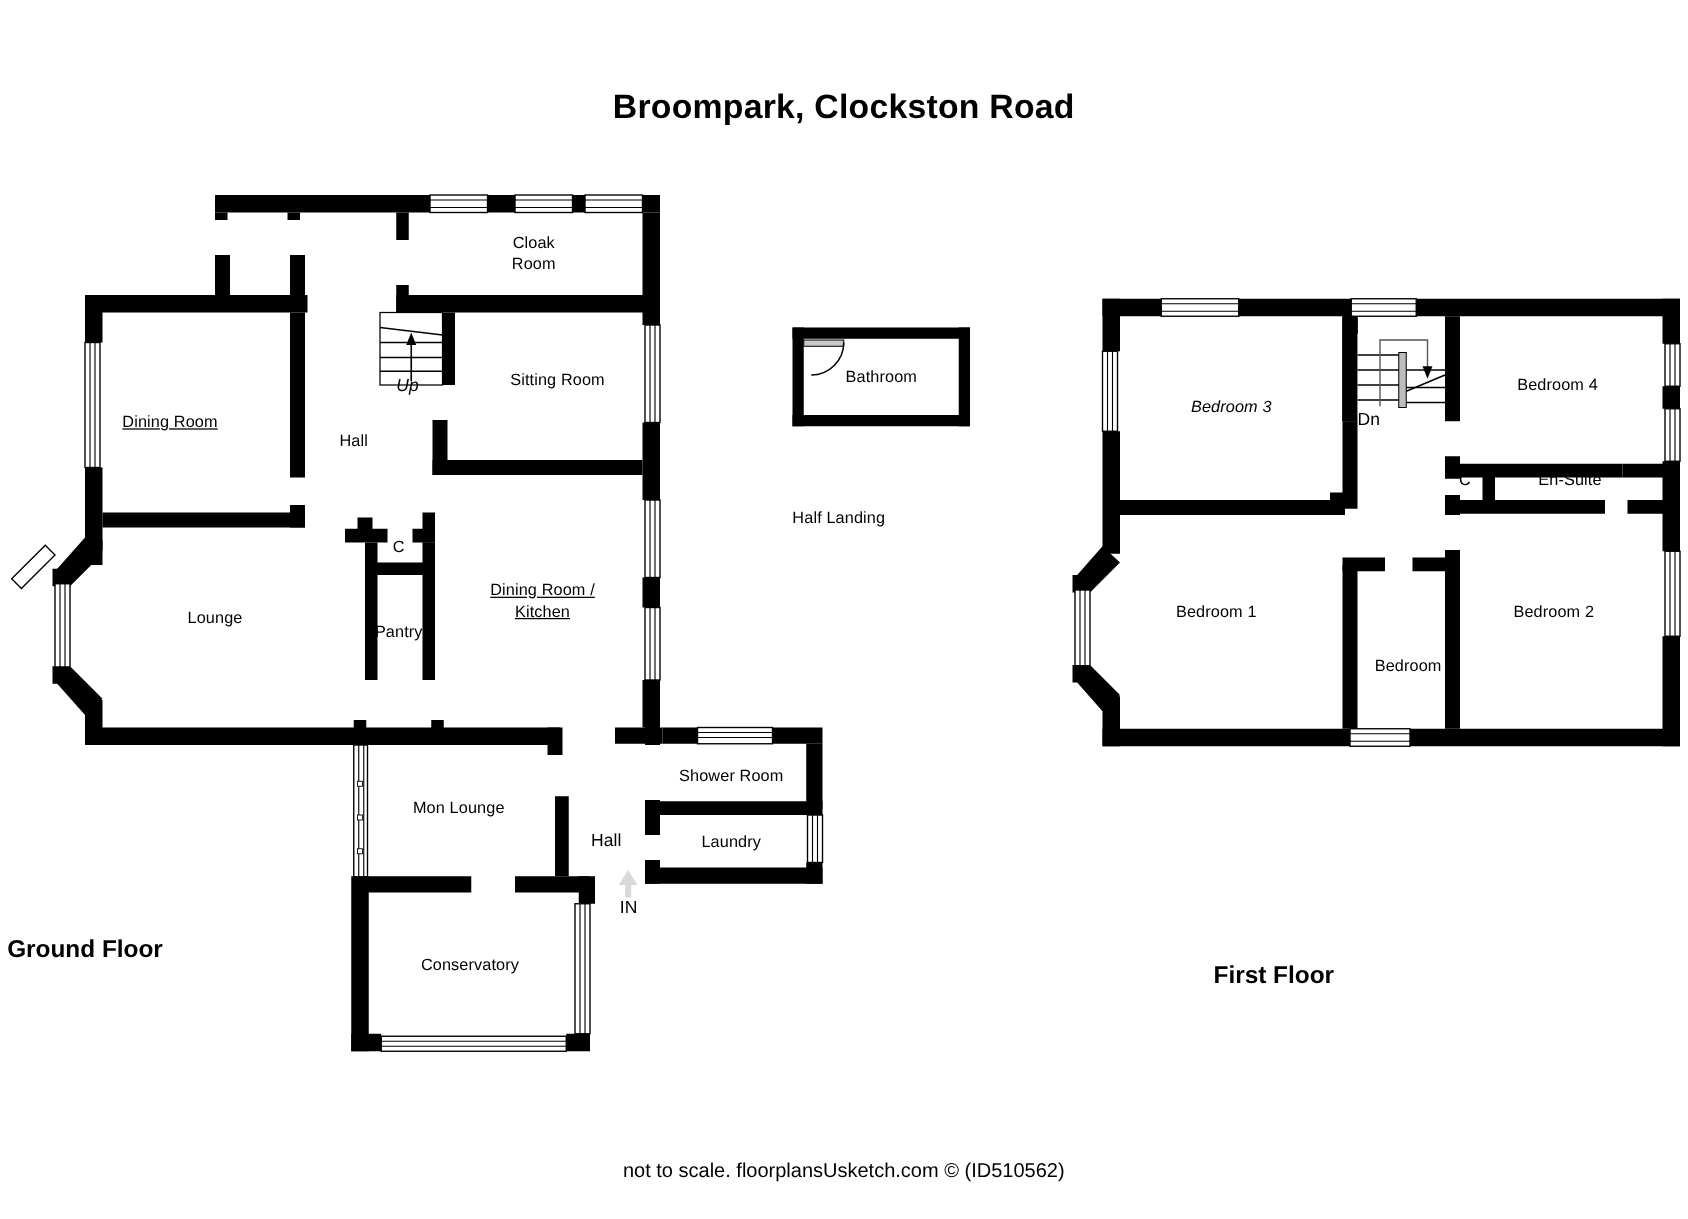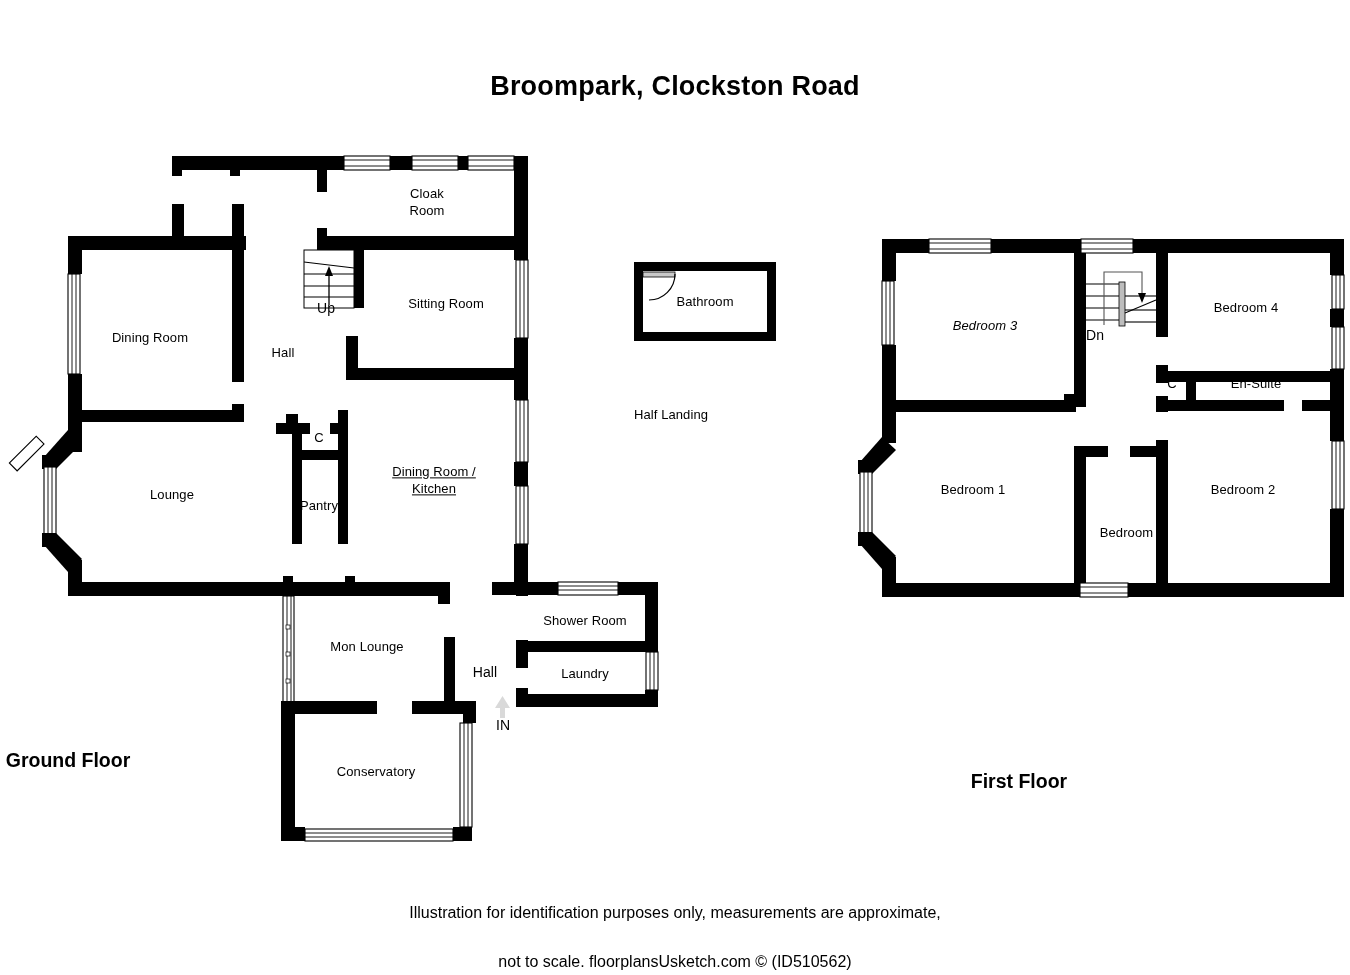--- a/index.html
+++ b/index.html
@@ -412,24 +412,24 @@
       <rect class="wall" x="1156" y="440" width="12" height="20"></rect>
 
     </g>
 
   </svg>
 
   <div id="page-title">Broompark, Clockston Road</div>
 
   <div class="txt" style="left:427px; top:203px;">Cloak
 Room</div>
-  <div class="txt" style="left:150px; top:338px;">Dining Room</div>
+  <div class="txt" style="left:136px; top:338px;text-decoration:underline;">Dining Room</div>
   <div class="txt" style="left:283px; top:353px;">Hall</div>
   <div class="txt" style="left:446px; top:304px;">Sitting Room</div>
-  <div class="txt small" style="left:326px; top:309px;">Up</div>
+  <div class="txt small" style="left:326px; top:309px;font-style:italic;">Up</div>
   <div class="txt" style="left:172px; top:495px;">Lounge</div>
   <div class="txt" style="left:319px; top:438px;">C</div>
   <div class="txt" style="left:319px; top:506px;">Pantry</div>
   <div class="txt" style="left:434px; top:481px;text-decoration:underline;">Dining Room /
 Kitchen</div>
   <div class="txt" style="left:367px; top:647px;">Mon Lounge</div>
   <div class="txt small" style="left:485px; top:673px;">Hall</div>
   <div class="txt" style="left:585px; top:621px;">Shower Room</div>
   <div class="txt" style="left:585px; top:674px;">Laundry</div>
   <div class="txt" style="left:376px; top:772px;">Conservatory</div>
@@ -444,17 +444,16 @@
   <div class="txt" style="left:1172px; top:384px;">C</div>
   <div class="txt" style="left:1256px; top:384px;">En-Suite</div>
   <div class="txt" style="left:973px; top:490px;">Bedroom 1</div>
   <div class="txt" style="left:1132px; top:533px;">Bedroom 5</div>
   <div class="txt" style="left:1243px; top:490px;">Bedroom 2</div>
 
   <div class="floor-label" style="left:68px; top:760px;">Ground Floor</div>
   <div class="floor-label" style="left:1019px; top:781px;">First Floor</div>
 
   <div id="footer">
-    <div>Illustration for identification purposes only, measurements are approximate,</div>
     <div>not to scale. floorplansUsketch.com © (ID510562)</div>
   </div>
 
 </div>
 
 </body></html>

